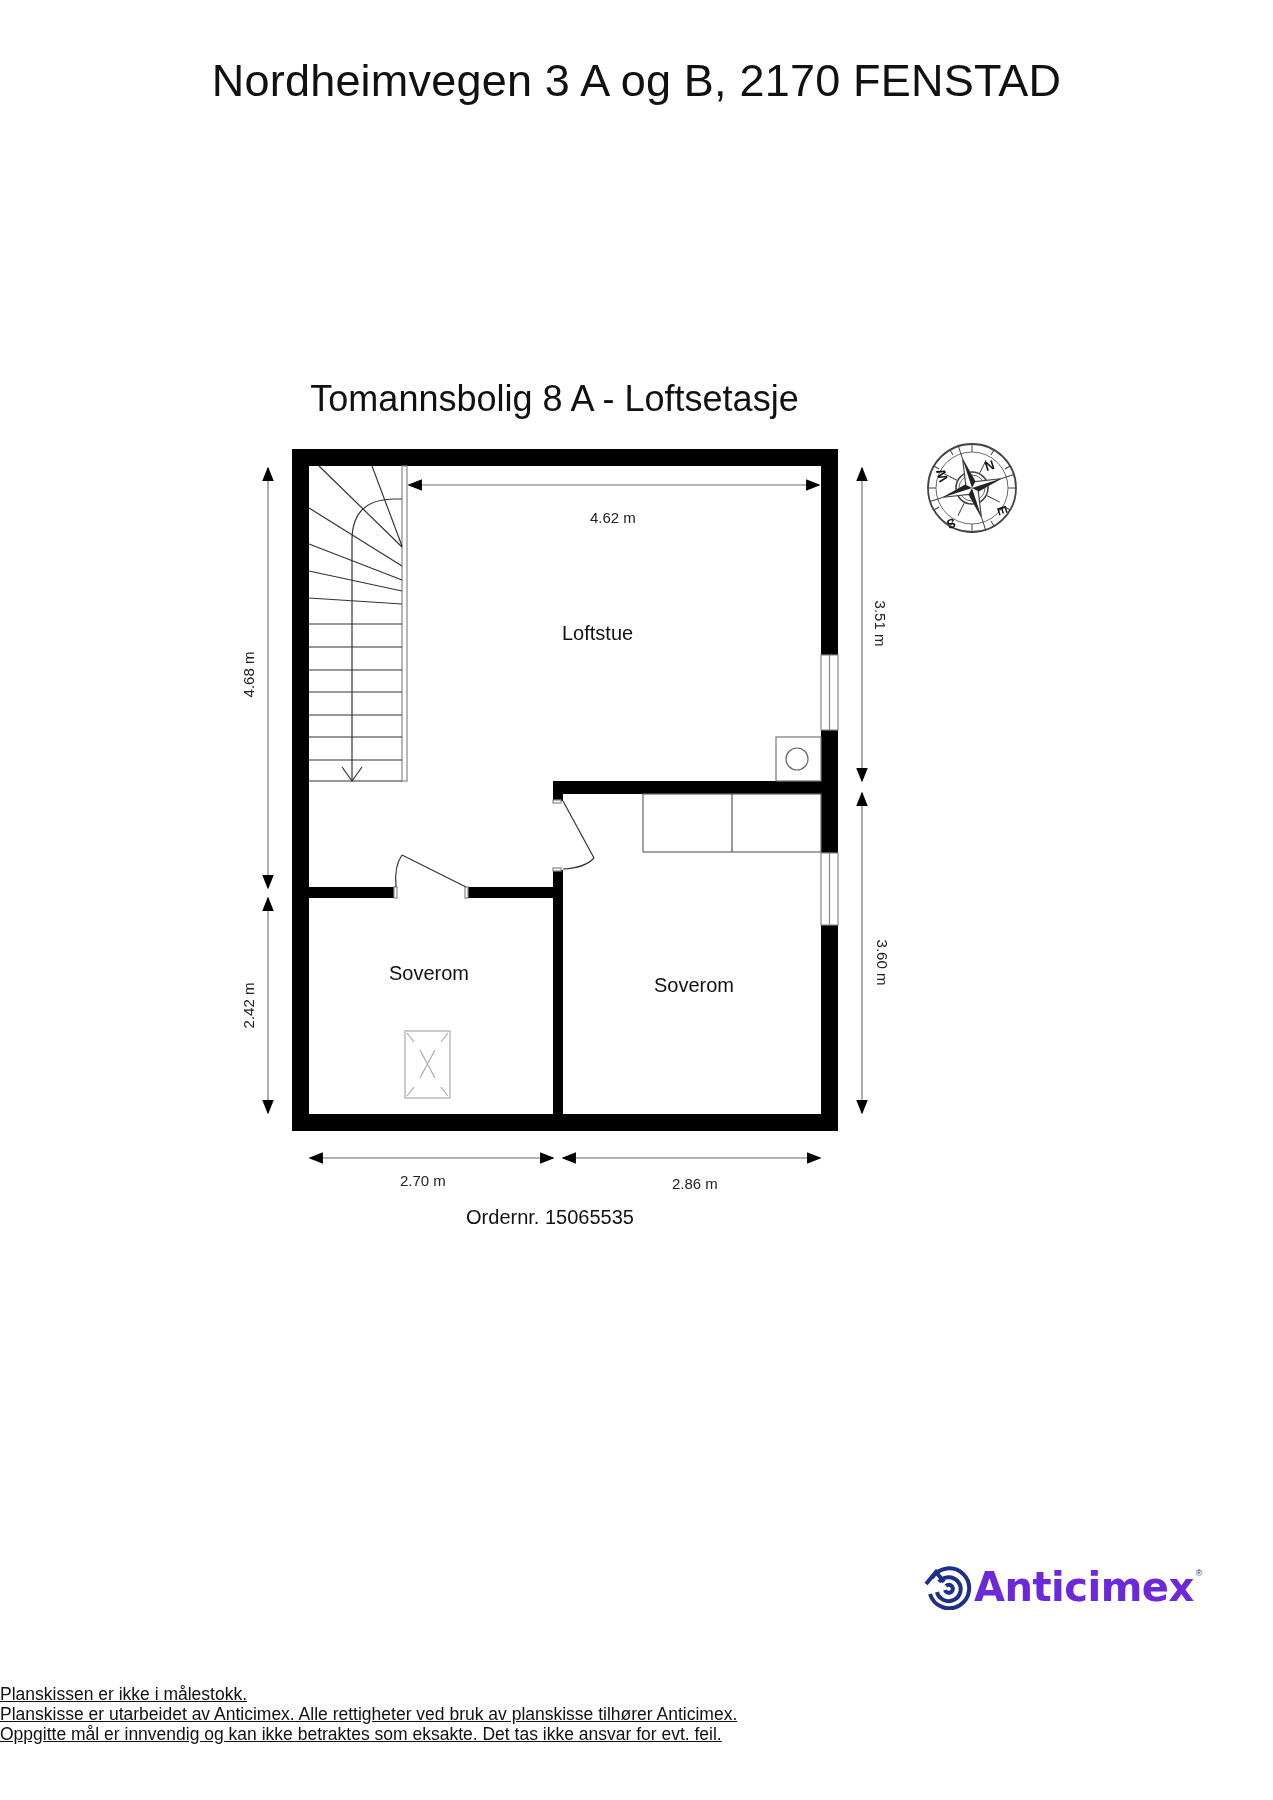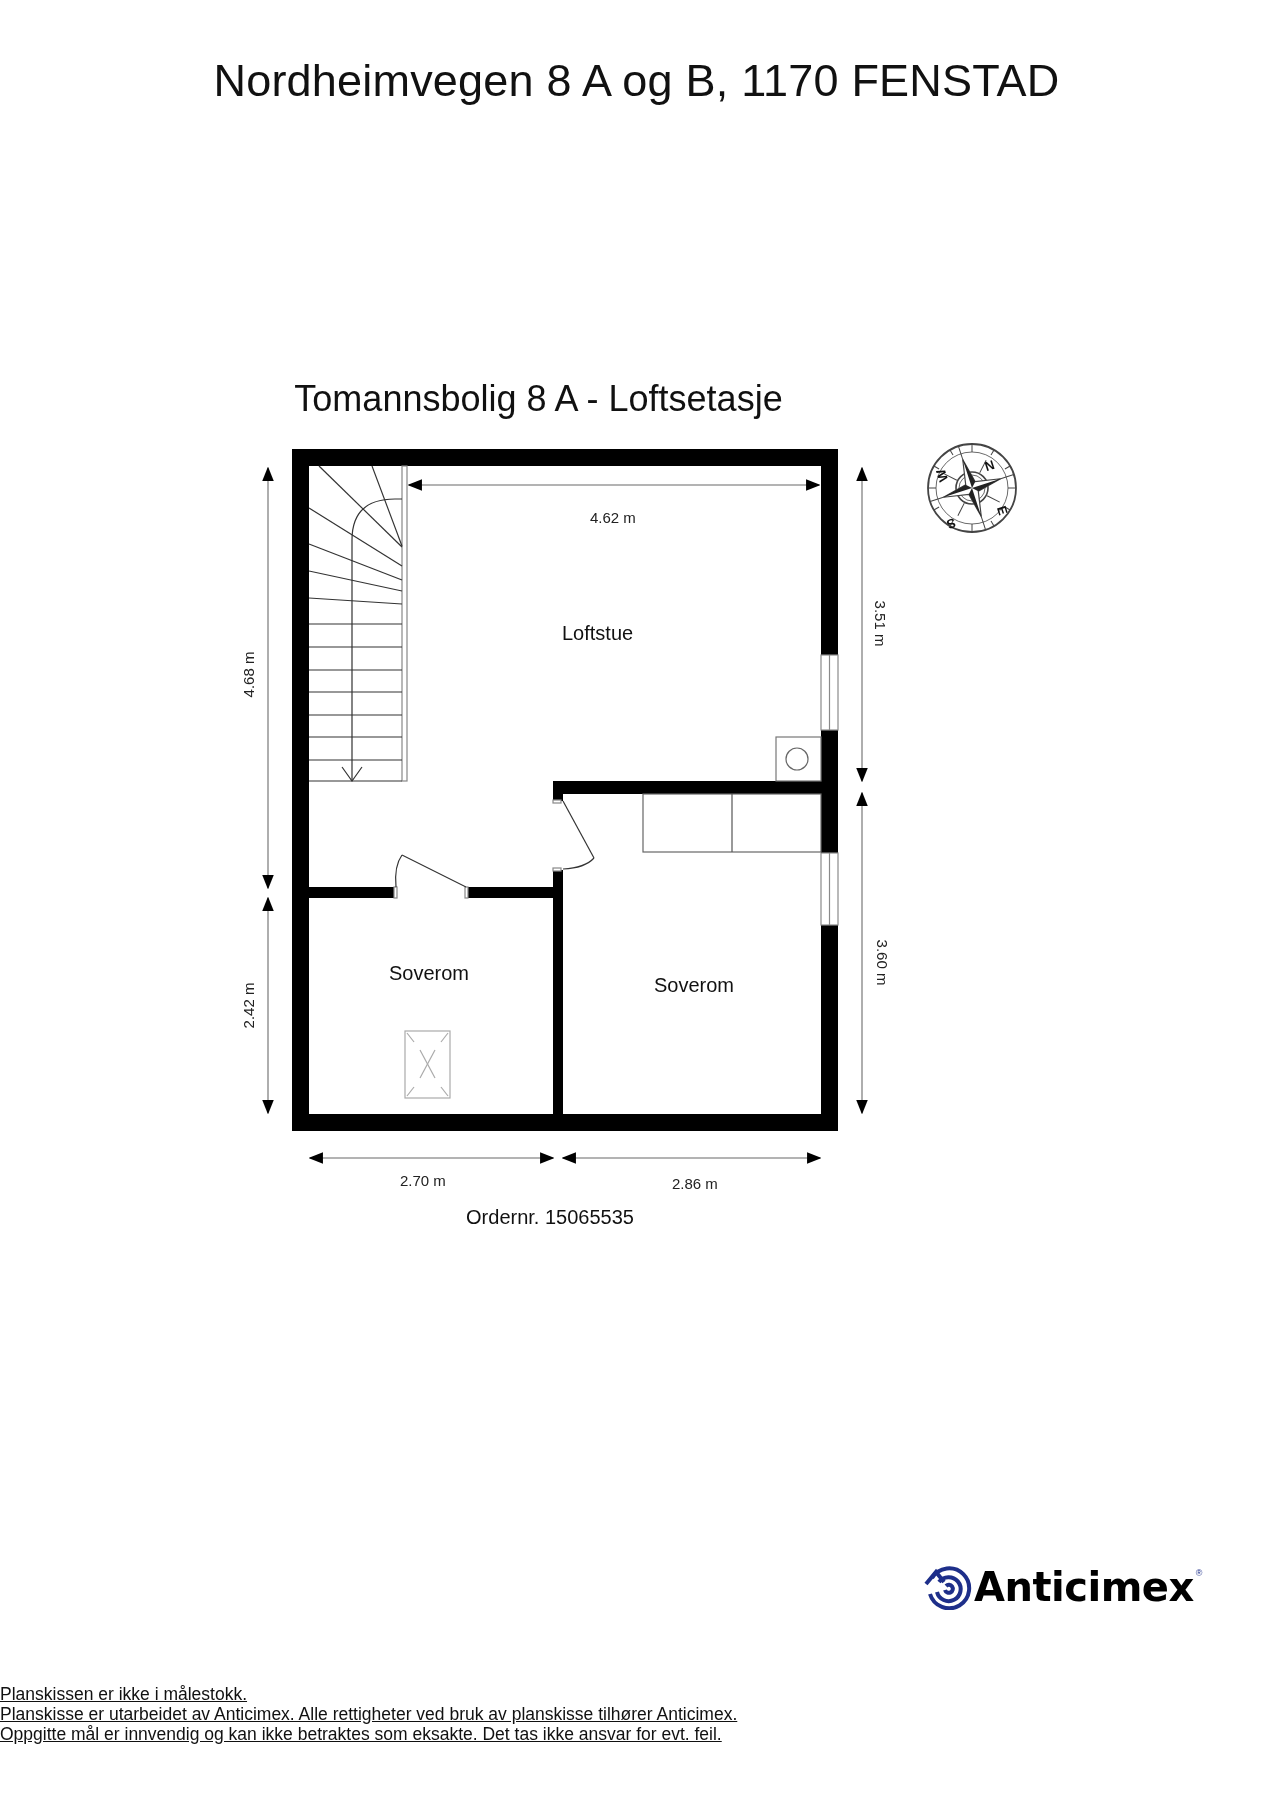--- a/index.html
+++ b/index.html
@@ -1,33 +1,33 @@
 <!DOCTYPE html>
 <html><head>
 <meta charset="utf-8">
 <style>
   html, body { margin: 0; padding: 0; background: #ffffff; }
   body { width: 1273px; height: 1800px; position: relative; overflow: hidden;
          font-family: "Liberation Sans", sans-serif; color: #111; }
   .abs { position: absolute; }
   .title { left: 0; width: 1273px; top: 55px; text-align: center; font-size: 45px; letter-spacing: 0.2px; }
-  .subtitle { left: 0; width: 1077px; top: 378px; text-align: center; font-size: 36px; padding-left: 0; }
+  .subtitle { left: 0; width: 1077px; top: 378px; text-align: center; font-size: 36px; padding-left: 16px; }
   svg.plan { position: absolute; left: 0; top: 0; }
   .room-label { font-size: 20px; }
   .dim-label { font-size: 15px; color: #222; }
   .order { left: 440px; width: 220px; top: 1206px; font-size: 20px; text-align: center; }
   .footer { left: 0; width: 1273px; top: 1684px; text-align: left; font-size: 17.5px; line-height: 20px; text-decoration: underline; }
   .logo { left: 922px; top: 1564px; display: flex; align-items: center; }
-  .logo-text { font-family: "DejaVu Sans", sans-serif; font-weight: bold; color: #000000; font-size: 40px; letter-spacing: -0.5px; }
+  .logo-text { font-family: "DejaVu Sans", sans-serif; font-weight: bold; color: #6d28d9; font-size: 40px; letter-spacing: -0.5px; }
   .logo-reg { font-size: 9px; color: #1e2f8a; vertical-align: top; position: relative; top: -14px; margin-left: 2px; }
 </style>
 </head>
 <body>
 
-<div class="abs title">Nordheimvegen 8 A og B, 1170 FENSTAD</div>
+<div class="abs title">Nordheimvegen 3 A og B, 2170 FENSTAD</div>
 <div class="abs subtitle">Tomannsbolig 8 A - Loftsetasje</div>
 
 <svg class="plan" width="1273" height="1800" viewBox="0 0 1273 1800">
   <defs>
     <marker id="arr" viewBox="0 0 10 10" refX="9" refY="5" markerWidth="9" markerHeight="9" orient="auto-start-reverse">
       <path d="M0,1 L10,5 L0,9 z" fill="#000"></path>
     </marker>
   </defs>
 
   <g fill="#000">

